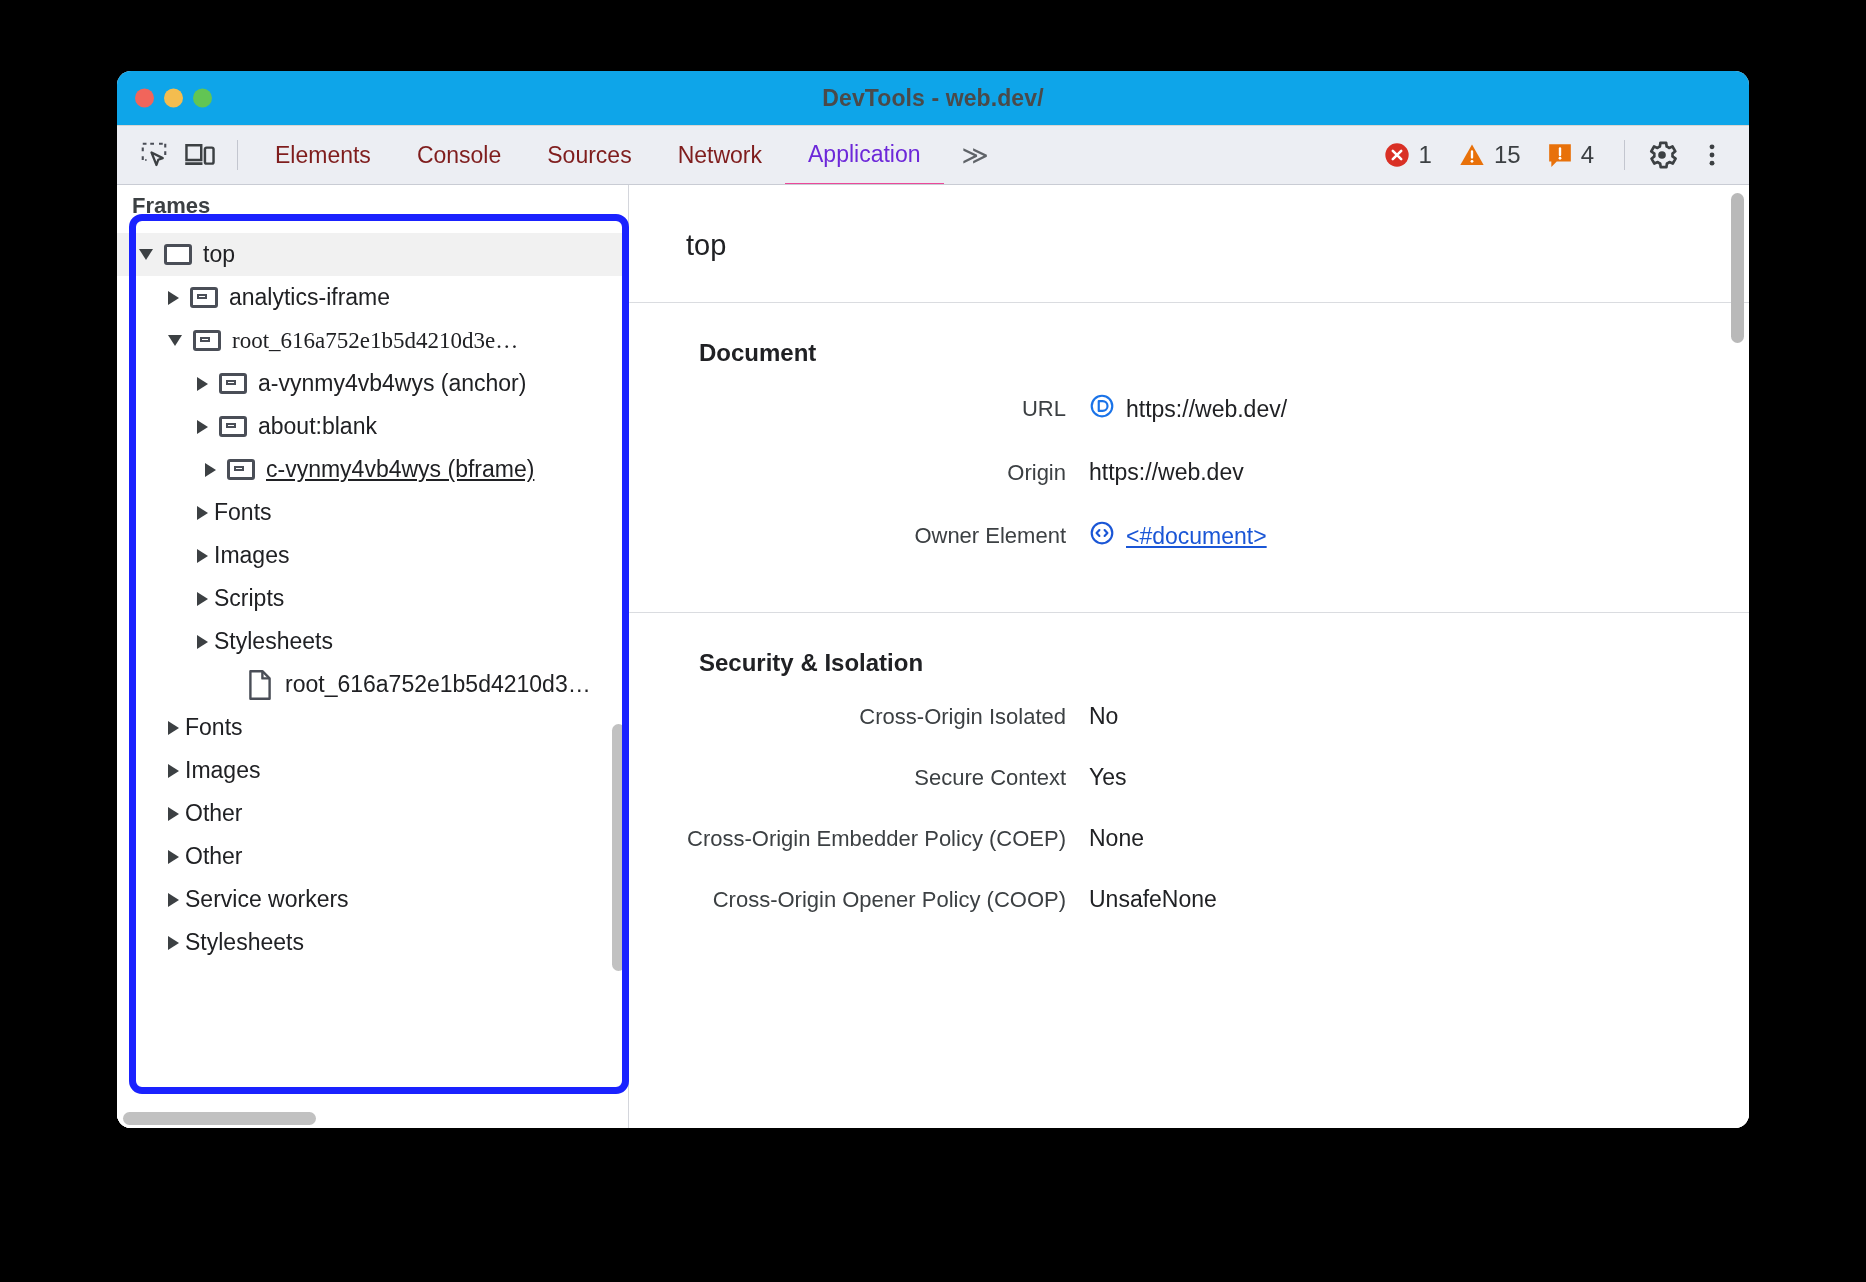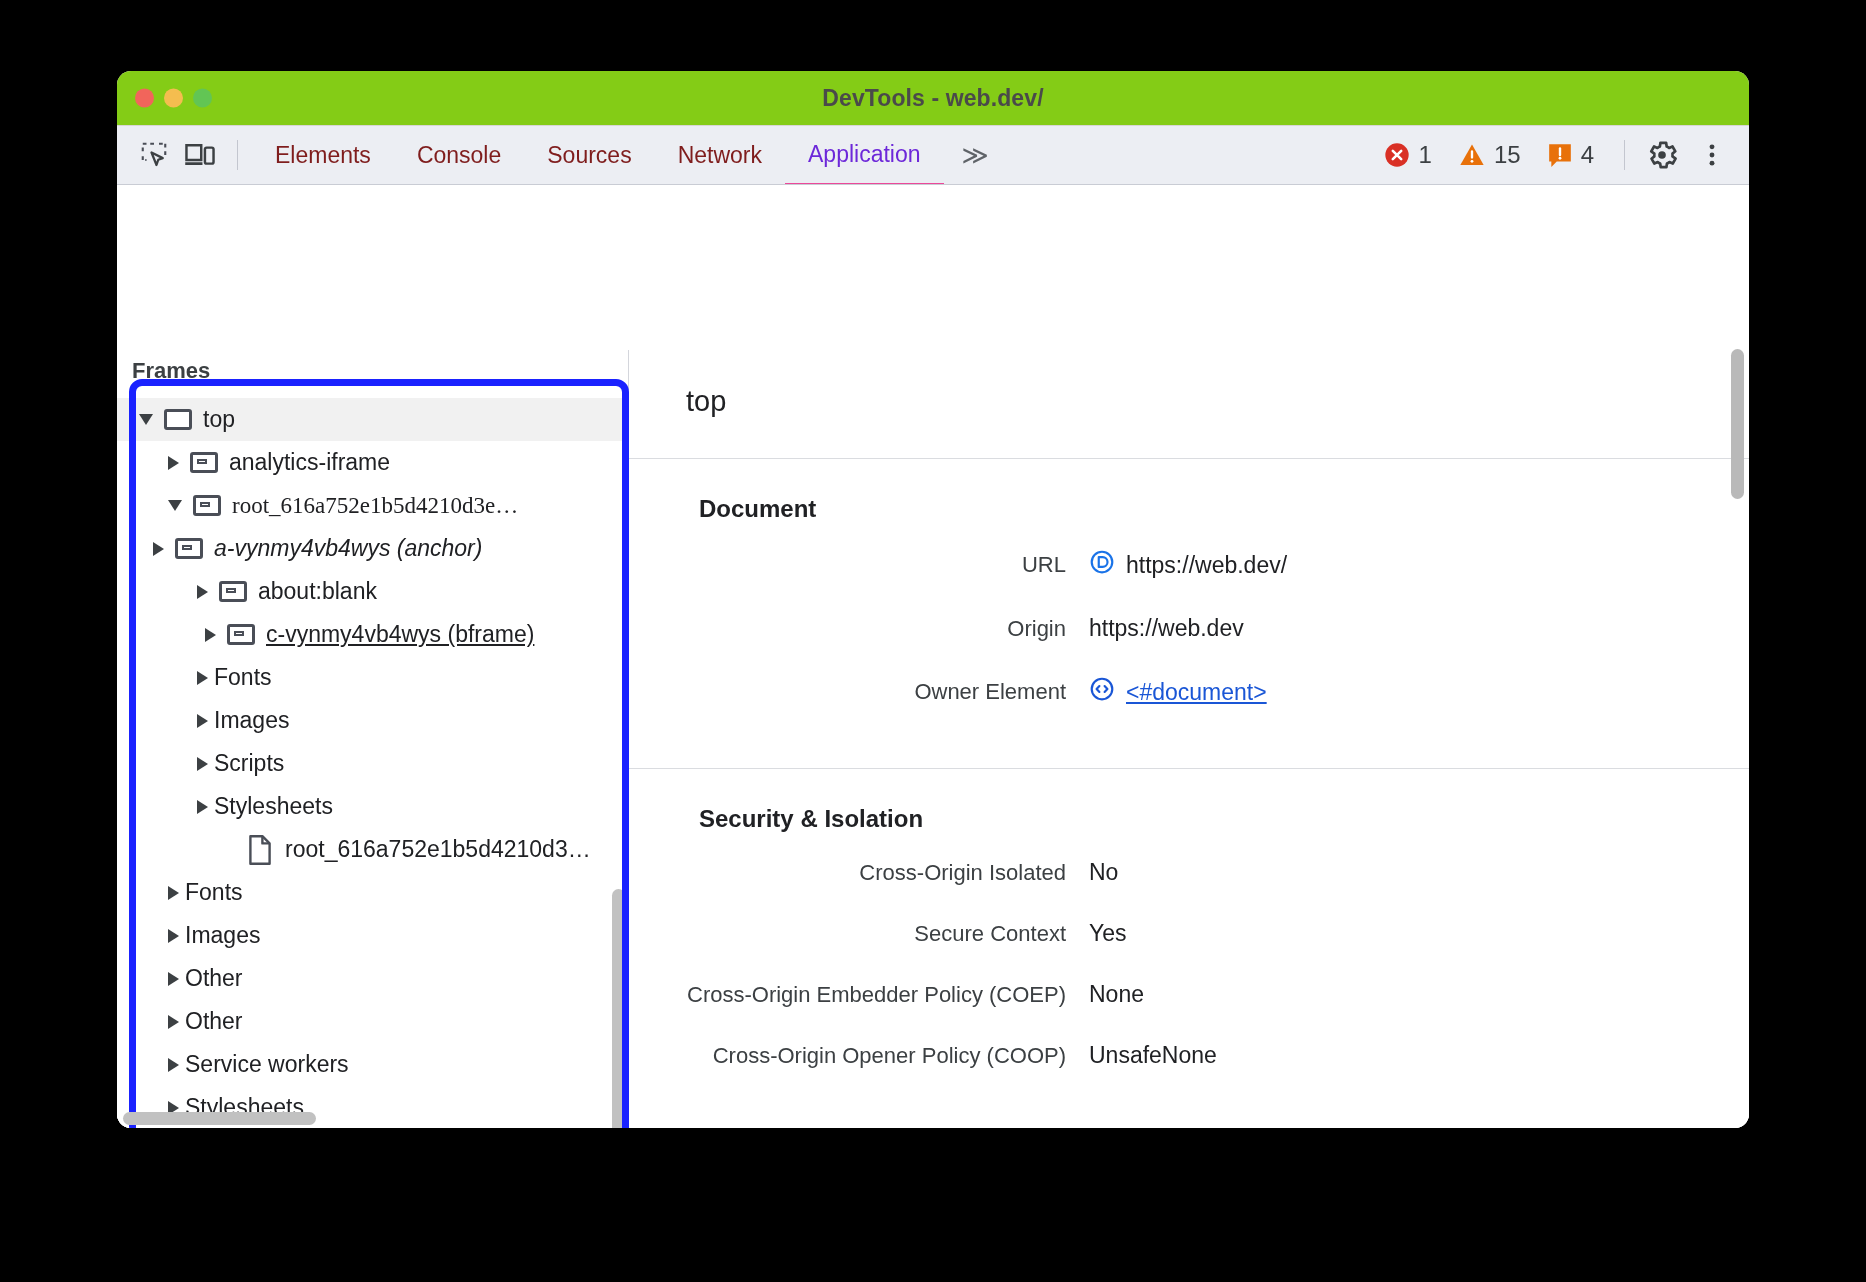--- a/index.html
+++ b/index.html
@@ -27,21 +27,21 @@
     width: 1632px;
     height: 1057px;
     background: #ffffff;
     border-radius: 14px;
     overflow: hidden;
     box-shadow: 0 10px 40px rgba(0,0,0,0.55);
   }
 
   .titlebar {
     height: 54px;
-    background: #84cc16;
+    background: #0ea5e9;
     border-bottom: 1px solid #d8d6d3;
     position: relative;
     display: flex;
     align-items: center;
   }
 
   .traffic {
     position: absolute;
     left: 18px;
     top: 50%;
@@ -147,21 +147,20 @@
     display: flex;
     align-items: center;
     gap: 4px;
   }
 
   
   .content {
     display: flex;
     height: calc(1057px - 54px - 59px);
     background: #ffffff;
-    align-items: flex-end;
   }
 
   .sidebar {
     width: 512px;
     position: relative;
     border-right: 1px solid #d4d6dc;
     box-sizing: border-box;
     background: #ffffff;
     display: flex;
     flex-direction: column;
@@ -442,21 +441,21 @@
               <div class="tree-row" style="padding-left: 51px;">
                 <div class="twisty closed"></div>
                 <div class="frame-ico inner"></div>
                 <span class="tree-label">analytics-iframe</span>
               </div>
               <div class="tree-row" style="padding-left: 51px; font-family: Liberation Serif, serif;">
                 <div class="twisty open"></div>
                 <div class="frame-ico inner"></div>
                 <span class="tree-label">root_616a752e1b5d4210d3e…</span>
               </div>
-              <div class="tree-row" style="padding-left: 36px; font-style: italic;">
+              <div class="tree-row" style="padding-left: 80px;">
                 <div class="twisty closed"></div>
                 <div class="frame-ico inner"></div>
                 <span class="tree-label">a-vynmy4vb4wys (anchor)</span>
               </div>
               <div class="tree-row" style="padding-left: 80px;">
                 <div class="twisty closed"></div>
                 <div class="frame-ico inner"></div>
                 <span class="tree-label">about:blank</span>
               </div>
               <div class="tree-row" style="padding-left: 88px; text-decoration: underline;">

